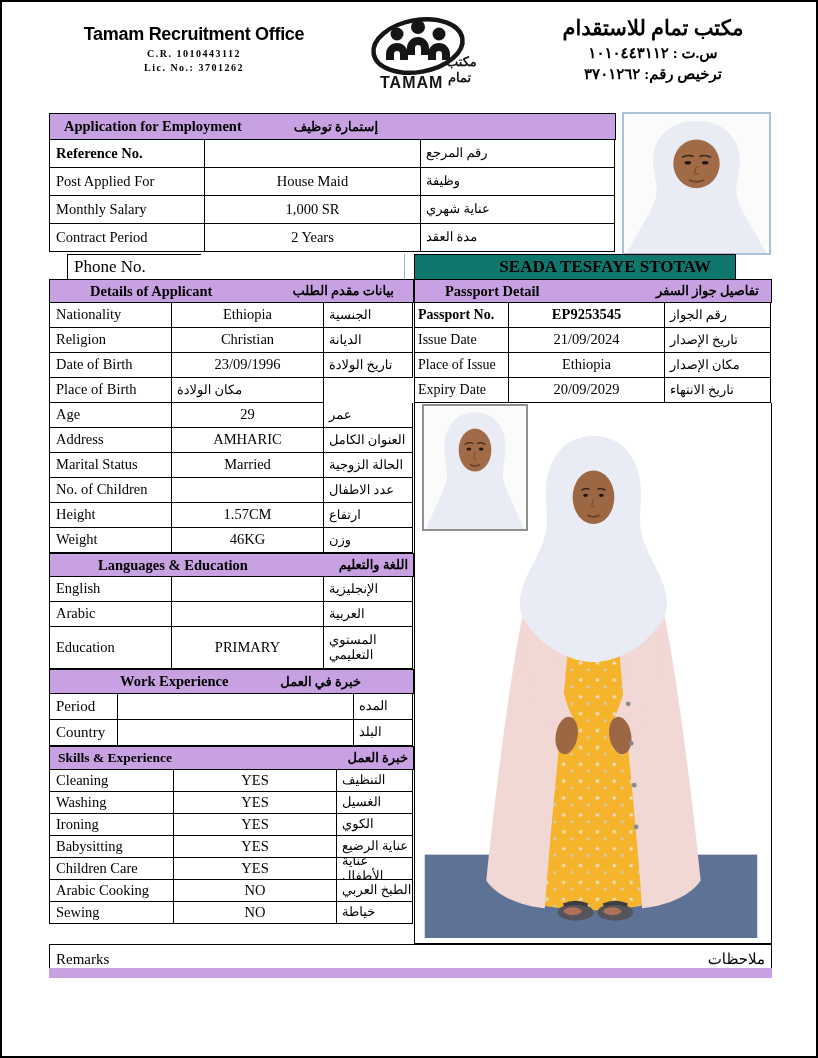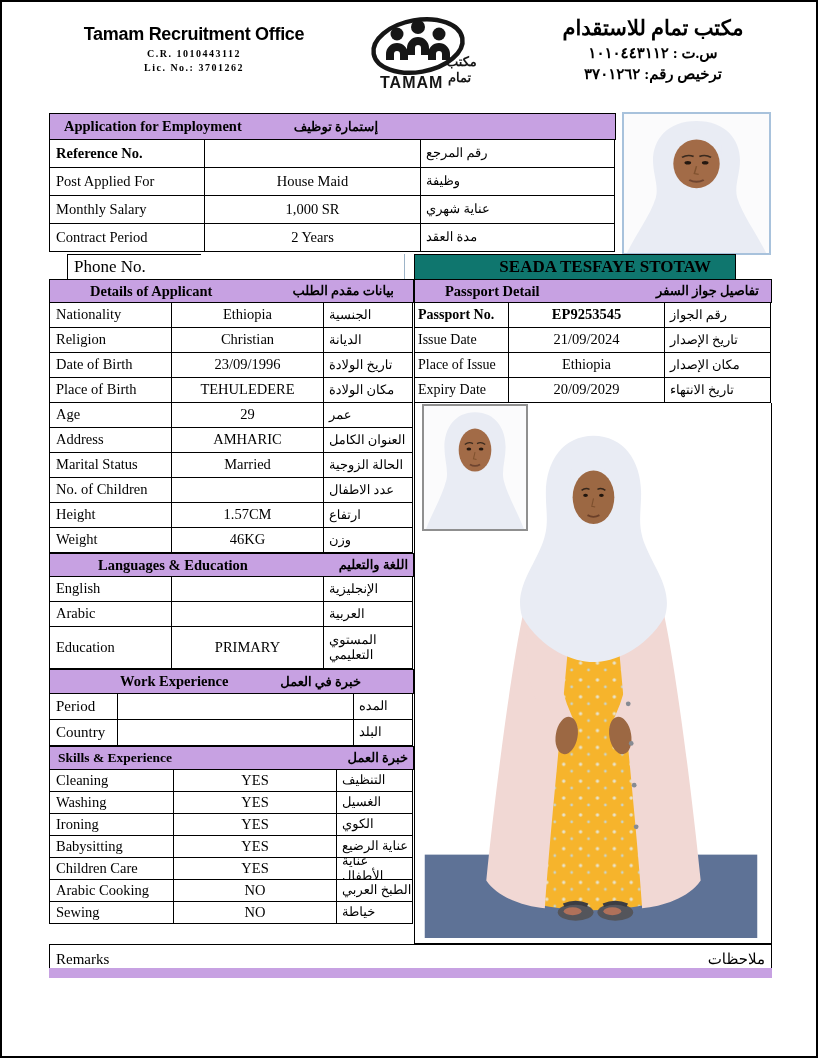--- a/index.html
+++ b/index.html
@@ -192,21 +192,20 @@
       <div class="td vl">Christian</div>
       <div class="td arc">الديانة</div>
     </div>
     <div class="tr">
       <div class="td lb">Date of Birth</div>
       <div class="td vl">23/09/1996</div>
       <div class="td arc">تاريخ الولادة</div>
     </div>
     <div class="tr">
       <div class="td lb">Place of Birth</div>
-      <div class="td vl">TEHULEDERE</div>
       <div class="td arc">مكان الولادة</div>
     </div>
     <div class="tr">
       <div class="td lb">Age</div>
       <div class="td vl">29</div>
       <div class="td arc">عمر</div>
     </div>
     <div class="tr">
       <div class="td lb">Address</div>
       <div class="td vl">AMHARIC</div>

